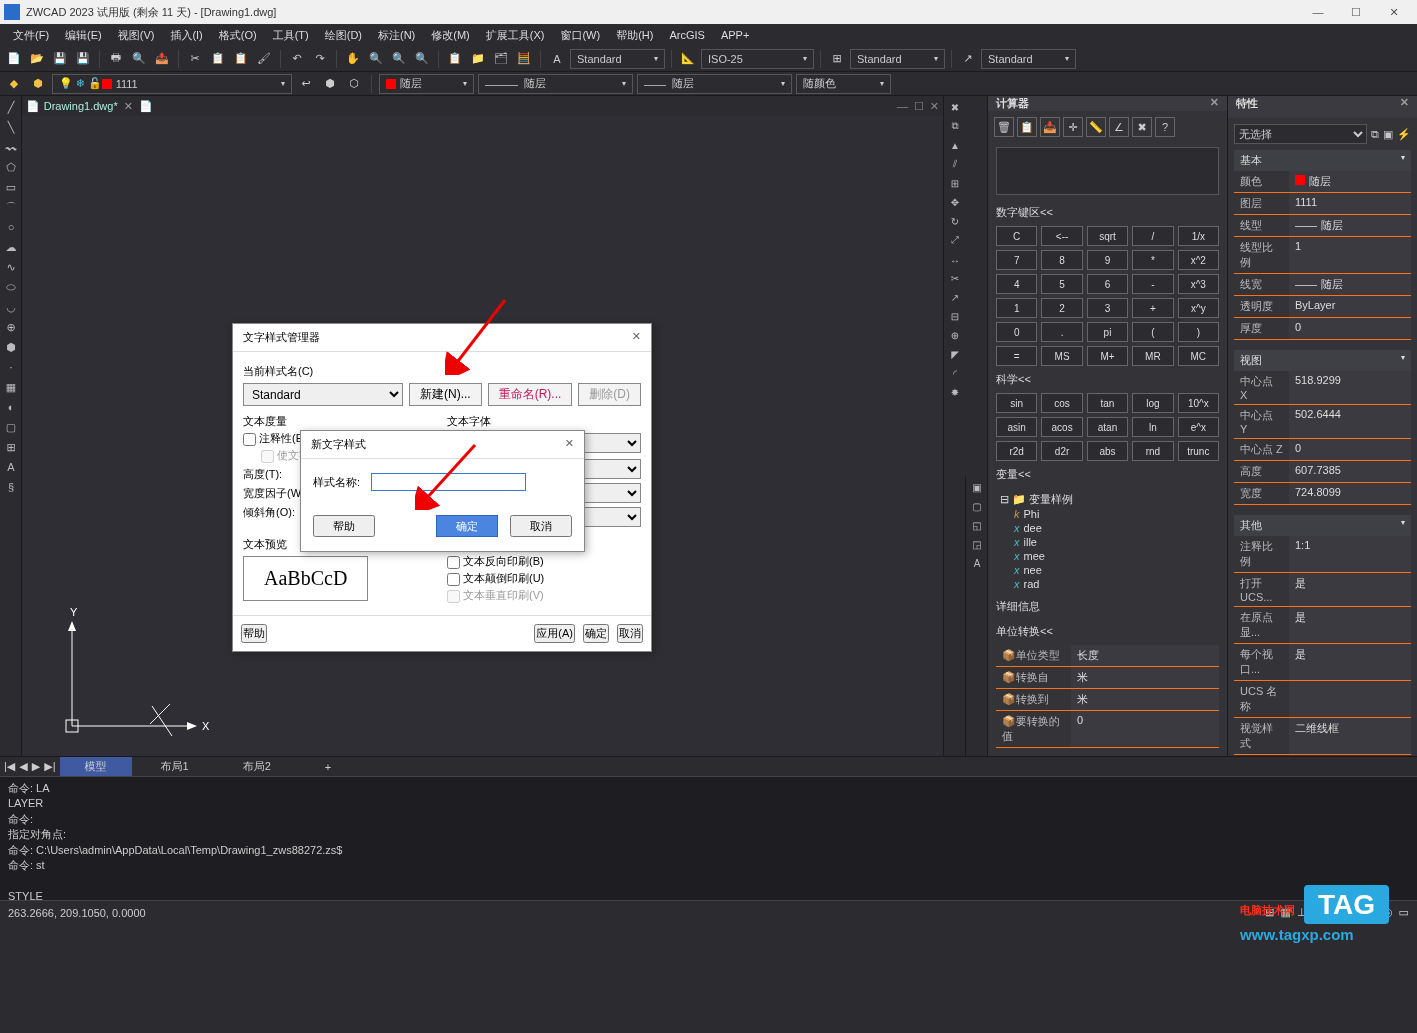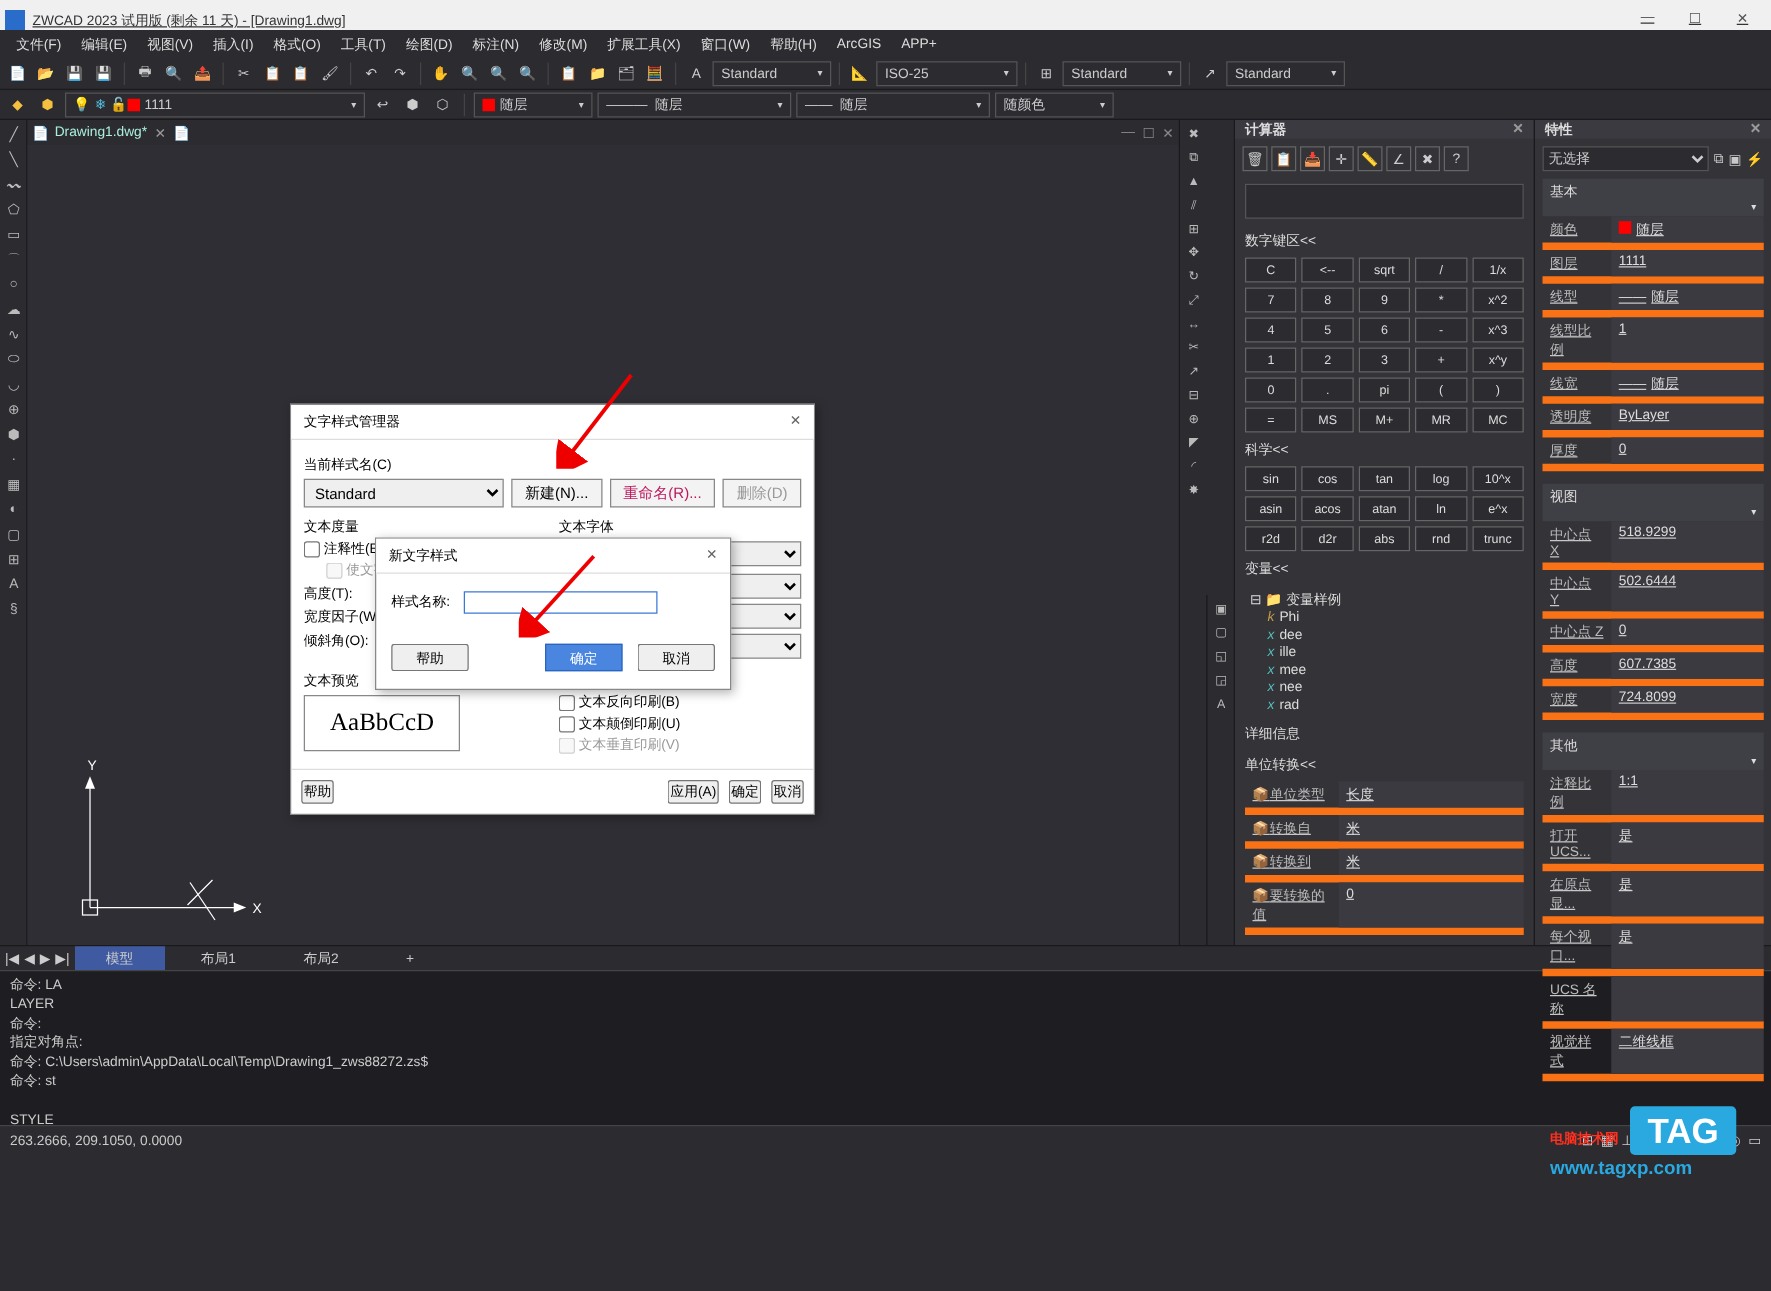--- a/index.html
+++ b/index.html
@@ -1,17 +1,17 @@
 <!DOCTYPE html>
 <html><head>
 <meta charset="utf-8">
 <style>
 * { margin: 0; padding: 0; box-sizing: border-box; font-family: "Microsoft YaHei", Arial, sans-serif; font-size: 11px; }
 body { background: #2b2b30; color: #c8c8c8; width: 1417px; height: 1033px; overflow: hidden; position: relative; }
-.titlebar { background: #f0f0f0; color: #333; height: 24px; display: flex; align-items: flex-end; padding: 0 4px; text-decoration: underline; }
+.titlebar { background: #f0f0f0; color: #333; height: 24px; display: flex; align-items: center; padding: 0 4px; }
 .titlebar .logo { width: 16px; height: 16px; background: #2a6cc9; margin-right: 6px; }
 .titlebar .win-controls { margin-left: auto; display: flex; }
 .titlebar .win-controls span { width: 38px; text-align: center; padding: 3px 0; color: #555; }
 .menubar { background: #2b2b30; height: 22px; display: flex; align-items: center; padding: 0 6px; gap: 2px; color: #ddd; }
 .menubar span { padding: 2px 7px; }
 .toolbar-row { background: #2b2b30; border-bottom: 1px solid #1a1a1d; height: 26px; display: flex; align-items: center; padding: 0 4px; gap: 3px; }
 .tool-btn { width: 20px; height: 20px; display: inline-flex; align-items: center; justify-content: center; color: #ccc; }
 .sep { width: 1px; height: 18px; background: #444; margin: 0 3px; }
 .drop { background: #2b2b30; border: 1px solid #555; padding: 1px 6px; color: #ccc; height: 20px; display: inline-flex; align-items: center; }
 .layer-row { background: #2b2b30; border-bottom: 1px solid #1a1a1d; height: 24px; display: flex; align-items: center; padding: 0 4px; gap: 4px; }
@@ -41,23 +41,23 @@
 .calc-section .hdr { margin: 2px 0; color: #ddd; }
 .calc-keys { display: grid; grid-template-columns: repeat(5, 1fr); gap: 4px; padding: 0 8px; }
 .calc-keys button { background: #2b2b30; border: 1px solid #666; color: #ddd; height: 20px; font-size: 10px; }
 .tree { padding: 4px 8px; font-size: 11px; }
 .tree-item { padding: 1px 0 1px 18px; color: #ddd; }
 .tree-item .k { color: #c29a4a; font-style: italic; margin-right: 4px; }
 .tree-item .x { color: #5bb; font-style: italic; margin-right: 4px; }
 .prop-sel { margin: 6px; display: flex; align-items: center; gap: 4px; }
 .prop-sel select { flex: 1; background: #2b2b30; color: #ccc; border: 1px solid #555; height: 20px; }
 .prop-group { margin: 0 6px; }
-.prop-group-hdr { background: #3f3f46; padding: 3px 6px; color: #ddd; display: flex; flex-direction: column; }
+.prop-group-hdr { background: #3f3f46; padding: 3px 6px; color: #ddd; display: flex; }
 .prop-group-hdr span:last-child { margin-left: auto; font-size: 8px; }
-.prop-row { display: flex; border-bottom: 6px solid #f97316; text-decoration: underline; }
+.prop-row { display: flex; border-bottom: 1px solid #f97316; }
 .prop-row .lbl { width: 55px; padding: 3px 6px; color: #bbb; }
 .prop-row .val { flex: 1; padding: 3px 6px; color: #ddd; background: #3a3a40; }
 .bottom-tabs { background: #2b2b30; height: 20px; display: flex; align-items: center; padding: 0 4px; gap: 4px; font-size: 10px; color: #ccc; border-top: 1px solid #1a1a1d; }
 .bottom-tabs .tab { padding: 2px 25px; }
 .bottom-tabs .tab.active { background: #3f5aa0; }
 .cmd-area { background: #1e1e22; height: 124px; padding: 4px 8px; font-family: Consolas, monospace; color: #ccc; font-size: 12px; overflow: hidden; border-top: 1px solid #444; }
 .cmd-area div { line-height: 1.4; }
 .status-bar { background: #2b2b30; height: 24px; display: flex; align-items: center; padding: 0 8px; color: #ccc; font-size: 11px; border-top: 1px solid #444; }
 .status-bar .icons { margin-left: auto; display: flex; gap: 6px; }
 

